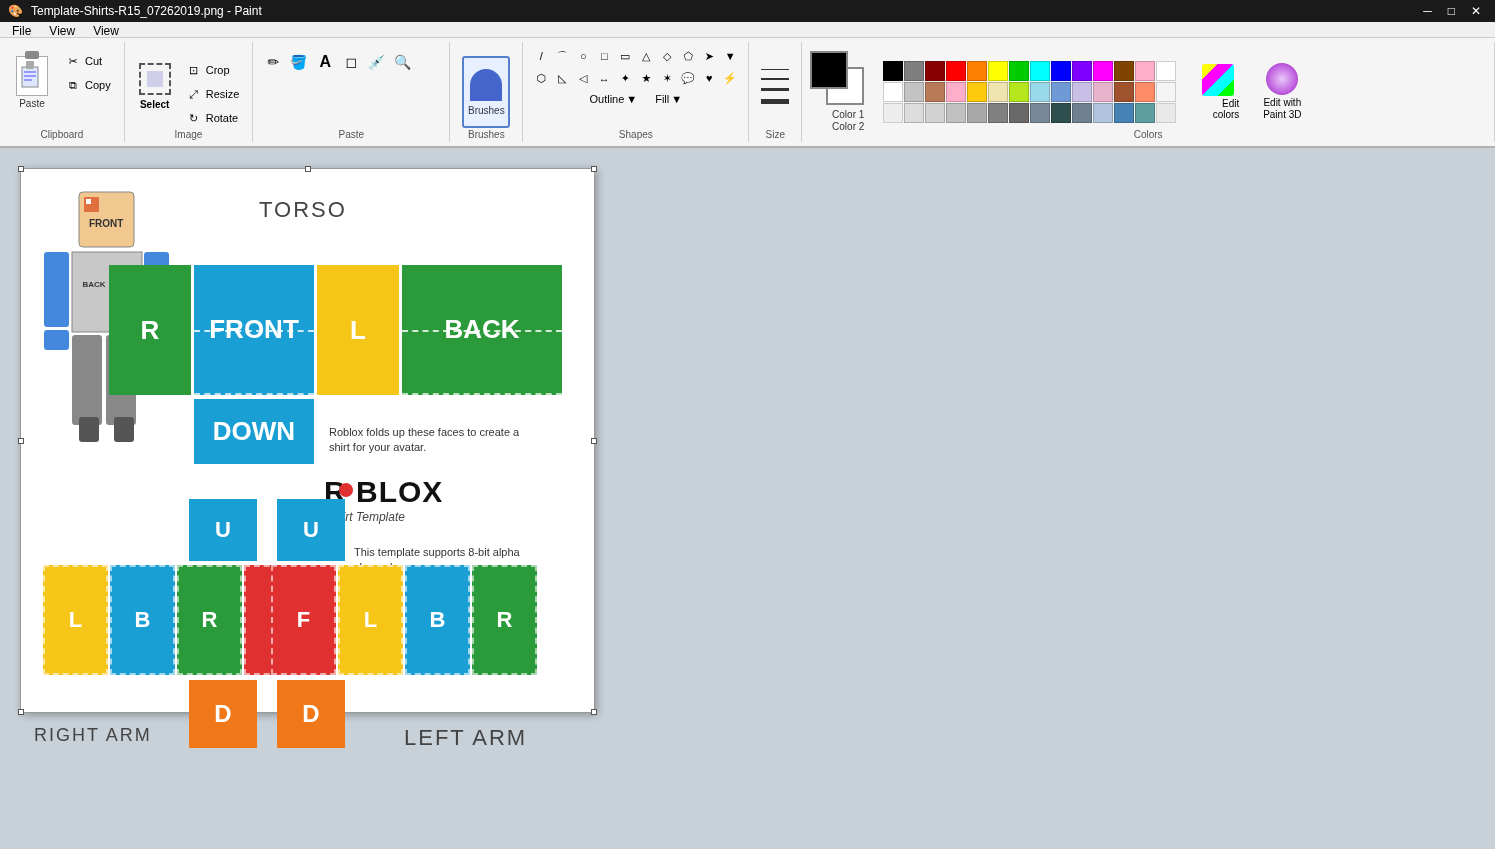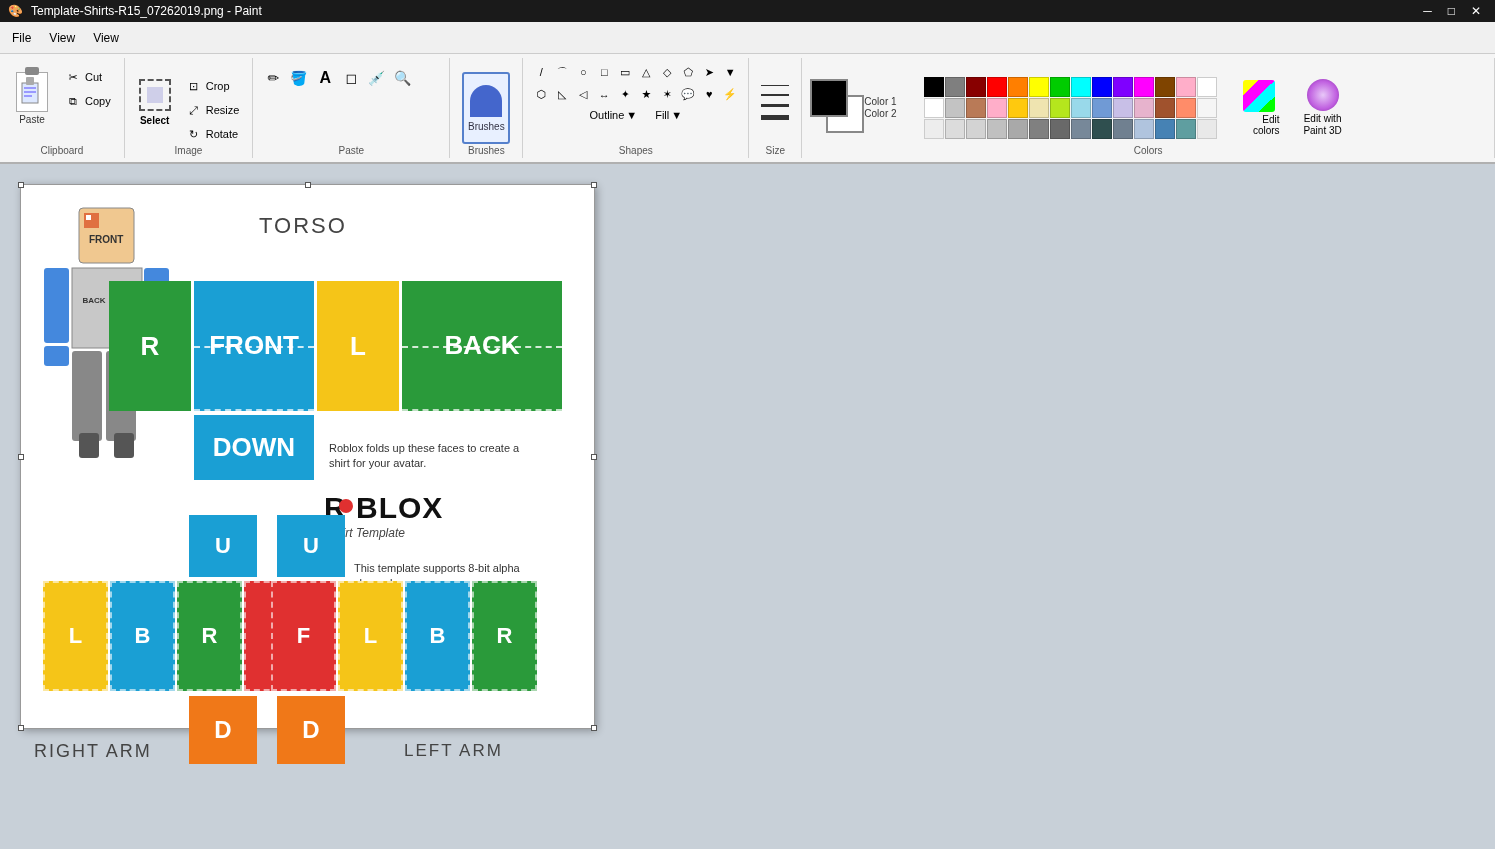--- a/index.html
+++ b/index.html
@@ -13,23 +13,22 @@
       align-items: center;
       padding: 0 8px;
       color: white;
       font-size: 12px;
     }
 
     
     .menu-bar {
       background: #f0f0f0;
       border-bottom: 1px solid #ccc;
-      height: 32px;
-      display: flex;
-      align-items: center;
+      height: 16px;
+      display: flex;
       padding: 0 4px;
       gap: 2px;
     }
     .menu-item {
       padding: 2px 8px;
       font-size: 12px;
       cursor: pointer;
       border-radius: 2px;
     }
 
@@ -422,21 +421,21 @@
         <div style="width:28px;height:2px;background:#333;"></div>
         <div style="width:28px;height:3px;background:#333;"></div>
         <div style="width:28px;height:5px;background:#333;"></div>
       </div>
     </div>
     <div class="ribbon-group-label">Size</div>
   </div>
 
   <div class="ribbon-group colors-group" style="flex:1;justify-content:flex-start;">
 
-    <div style="display:flex;flex-direction:row;align-items:center;margin-right:19px;">
+    <div style="display:flex;flex-direction:column;align-items:flex-end;margin-right:11px;">
       <div style="position:relative;width:54px;height:54px;margin-bottom:4px;">
         <div style="position:absolute;top:0;left:0;width:38px;height:38px;background:#000000;border:2px solid #888;cursor:pointer;z-index:2;"></div>
         <div style="position:absolute;top:16px;left:16px;width:38px;height:38px;background:#ffffff;border:2px solid #888;cursor:pointer;z-index:1;"></div>
       </div>
       <div style="font-size:10px;color:#333;text-align:center;line-height:1.2;">
         <div>Color 1</div>
         <div>Color 2</div>
       </div>
     </div>
 
@@ -610,17 +609,17 @@
 
       <div style="position:absolute;top:503px;left:160px;width:68px;height:68px;background:#f07818;display:flex;align-items:center;justify-content:center;color:white;font-size:24px;font-weight:bold;">
         <span>D</span>
       </div>
       <div style="position:absolute;top:503px;left:248px;width:68px;height:68px;background:#f07818;display:flex;align-items:center;justify-content:center;color:white;font-size:24px;font-weight:bold;">
         <span>D</span>
       </div>
 
       <div style="position:absolute;top:548px;left:5px;font-size:18px;color:#444;letter-spacing:2px;">RIGHT ARM</div>
 
-      <div style="position:absolute;top:548px;left:375px;font-size:17px;color:#444;letter-spacing:2px;">LEFT ARM</div>
+      <div style="position:absolute;top:548px;left:375px;font-size:22px;color:#444;letter-spacing:2px;">LEFT ARM</div>
 
     </div>
   </div>
 </div>
 
 </body></html>

